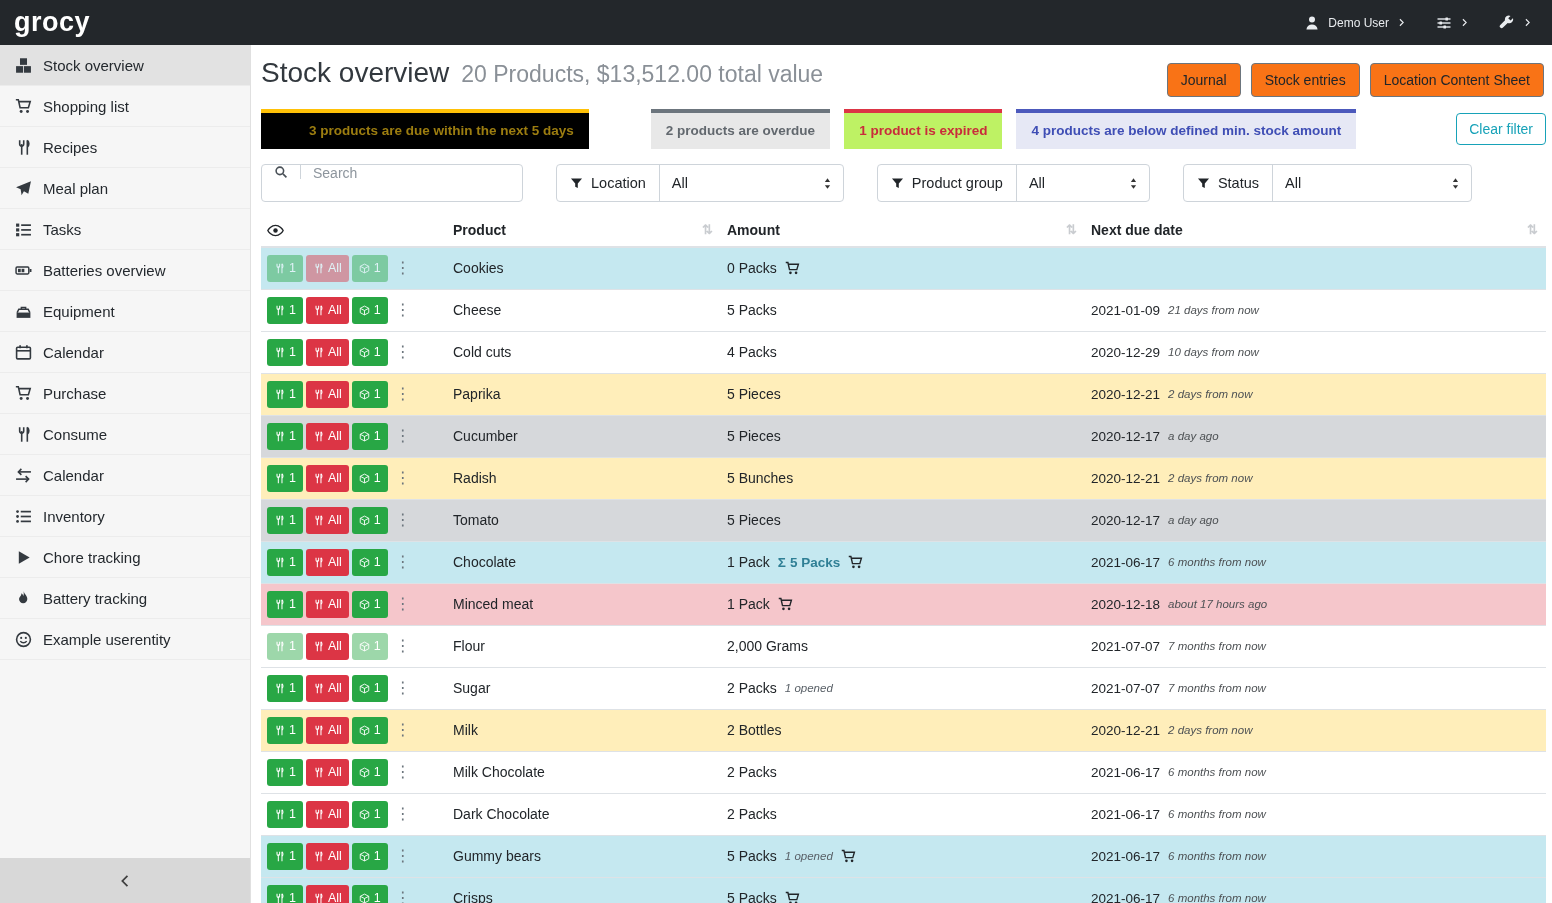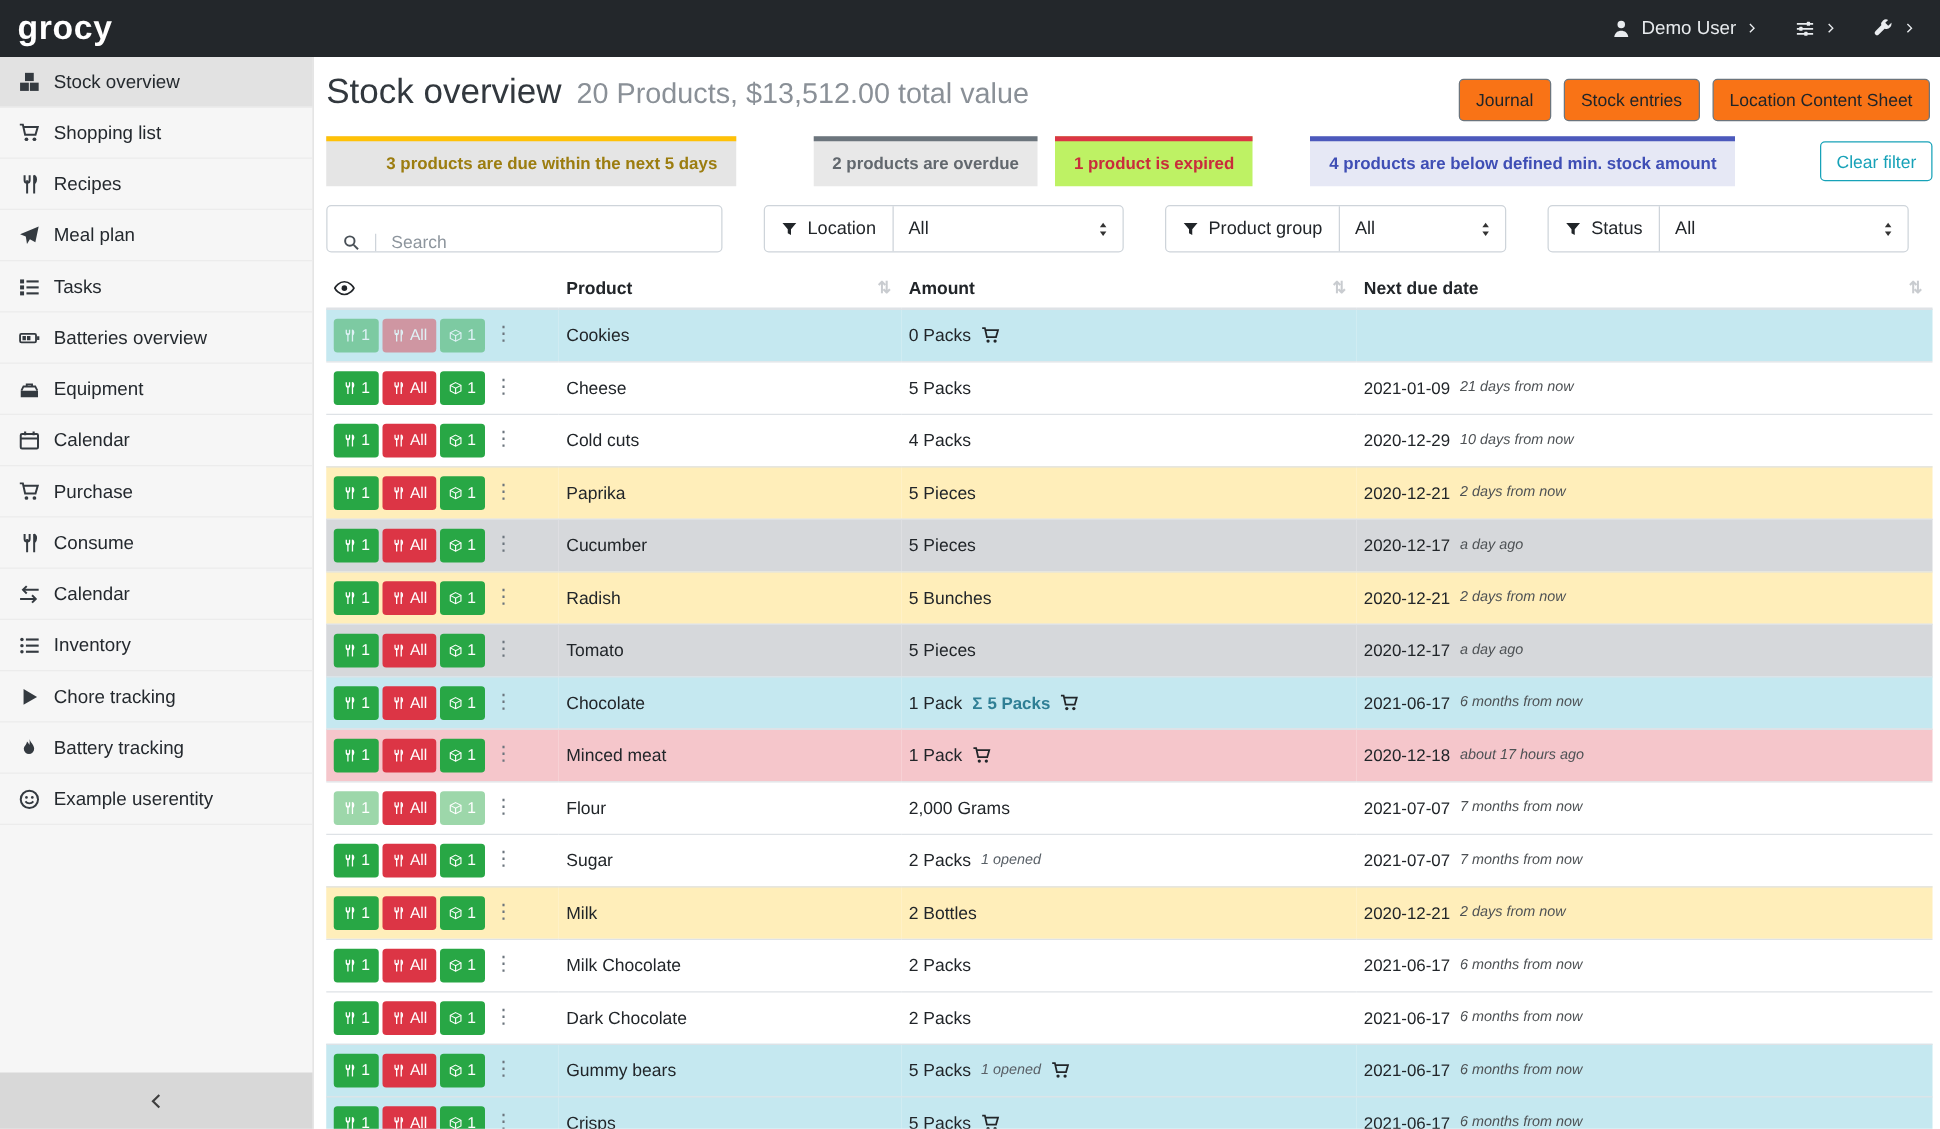--- a/index.html
+++ b/index.html
@@ -6,21 +6,21 @@
   html,body{width:1552px;height:903px;overflow:hidden}
   body{font-family:"Liberation Sans",sans-serif;background:#fff;color:#212529;font-size:14px}
   button{font-family:inherit}
   .icon{display:inline-flex;width:16px;height:16px;flex:none;vertical-align:middle}
   .icon svg{width:100%;height:100%;display:block}
 
   
   .navbar{position:fixed;top:0;left:0;right:0;height:45px;background:#23272b;display:flex;align-items:center;justify-content:space-between;padding:0 20px 0 14px;z-index:50}
   .logo{color:#fff;font-size:27px;font-weight:700;letter-spacing:.5px;line-height:1;cursor:pointer}
   .nav-right{display:flex;align-items:center;gap:30px;color:#e9ecef}
-  .nav-group{display:flex;align-items:center;gap:8px;cursor:pointer;font-size:15px}
+  .nav-group{display:flex;align-items:center;gap:8px;cursor:pointer;font-size:12px}
   .nav-group .icon{color:#e9ecef}
   .chev-sm{width:9px;height:9px;color:#cfd2d6}
 
   
   .sidebar{position:fixed;top:45px;left:0;bottom:0;width:251px;background:#f6f6f6;border-right:1px solid #e0e0e0}
   .side-item{display:flex;align-items:center;gap:11px;height:41px;padding:0 15px;font-size:15px;color:#24292e;cursor:pointer;border-bottom:1px solid #ececec}
   .side-item.active{background:#e2e2e2}
   .side-icon{width:17px;height:17px;color:#343a40}
   .submenu-chev{margin-left:auto;width:11px;height:11px;color:#555}
   .collapse-bar{position:absolute;left:0;right:0;bottom:0;height:45px;background:#d8d8d8;display:flex;align-items:center;justify-content:center;cursor:pointer;color:#3f3f3f}
@@ -35,21 +35,21 @@
   .head-buttons{display:flex;gap:10px;padding-top:6px}
   .btn-outline-dark{border:1px solid #6c757d;background:#f97316;color:#212529;font-size:14px;padding:8px 13px;border-radius:4px;cursor:pointer}
 
   
   .banner-row{display:flex;gap:14px;align-items:center;margin-bottom:15px}
   .banner{border:none;border-top:4px solid;padding:10px 15px 11px;font-size:13.5px;font-weight:700;cursor:pointer;text-align:left}
   .btn-clear{margin-left:auto;border:1px solid #17a2b8;color:#17a2b8;background:#fff;font-size:14px;padding:7px 12px;border-radius:4px;cursor:pointer}
 
   
   .filter-row{display:flex;gap:33px;margin-bottom:12px}
-  .search-group{display:flex;align-items:flex-end;width:317px;height:38px;border:1px solid #ced4da;border-radius:4px;background:#fff}
+  .search-group{display:flex;align-items:flex-start;width:262px;height:38px;border:1px solid #ced4da;border-radius:4px;background:#fff}
   .search-addon{display:flex;align-items:center;justify-content:center;width:39px;border-right:1px solid #ced4da;color:#495057}
   .search-addon .icon{width:14px;height:14px}
   .search-input{flex:1;border:none;outline:none;padding:0 12px;font-size:14px;color:#495057;background:transparent}
   .search-input::placeholder{color:#8d959d}
   .select-group{display:flex;align-items:stretch;height:38px;border:1px solid #ced4da;border-radius:4px;background:#fff}
   .select-label{display:flex;align-items:center;gap:8px;padding:0 13px;border-right:1px solid #ced4da;color:#212529;font-size:14.5px}
   .select-label .icon{width:13px;height:13px;color:#212529}
   .select-value{display:flex;align-items:center;justify-content:space-between;padding:0 9px 0 12px;cursor:pointer;color:#212529;font-size:14.5px}
   .select-caret{width:13px;height:13px;color:#333}
   .filter-location .select-value{width:183px}
@@ -327,24 +327,24 @@
     </div>
     <div class="head-buttons" id="head-buttons">
         <button class="btn-outline-dark">Journal</button>
         <button class="btn-outline-dark">Stock entries</button>
         <button class="btn-outline-dark">Location Content Sheet</button>
       </div>
   </div>
 
   <div class="banner-row" id="banner-row">
 
-    <button class="banner" style="border-top-color: rgb(255, 193, 7); color: rgb(156, 125, 16); background: #e5e5e5; padding-left: 48px;">3 products are due within the next 5 days</button>
+    <button class="banner" style="border-top-color: rgb(255, 193, 7); color: rgb(156, 125, 16); background: #000000; padding-left: 48px;">3 products are due within the next 5 days</button>
       <button class="banner" style="border-top-color: rgb(108, 117, 125); color: rgb(98, 104, 110); background: rgb(232, 232, 232); margin-left: 48px;">2 products are overdue</button>
       <button class="banner" style="border-top-color: rgb(220, 53, 69); color: rgb(201, 44, 59); background: #bef264;">1 product is expired</button>
-      <button class="banner" style="border-top-color: rgb(76, 89, 188); color: rgb(63, 78, 181); background: rgb(230, 232, 245); margin-left: 32px;">4 products are below defined min. stock amount</button>
+      <button class="banner" style="border-top-color: rgb(76, 89, 188); color: rgb(63, 78, 181); background: rgb(230, 232, 245);">4 products are below defined min. stock amount</button>
       <button class="btn-clear" id="clear-filter-btn">Clear filter</button>
   </div>
 
   <div class="filter-row">
     <div class="search-group">
       <span class="search-addon">
         <span class="icon">
             <svg viewBox="0 0 16 16">
               <circle cx="6.7" cy="6.7" r="4.3" fill="none" stroke="currentColor" stroke-width="1.8"></circle>
               <line x1="10.2" y1="10.2" x2="14.2" y2="14.2" stroke="currentColor" stroke-width="1.8"></line>

